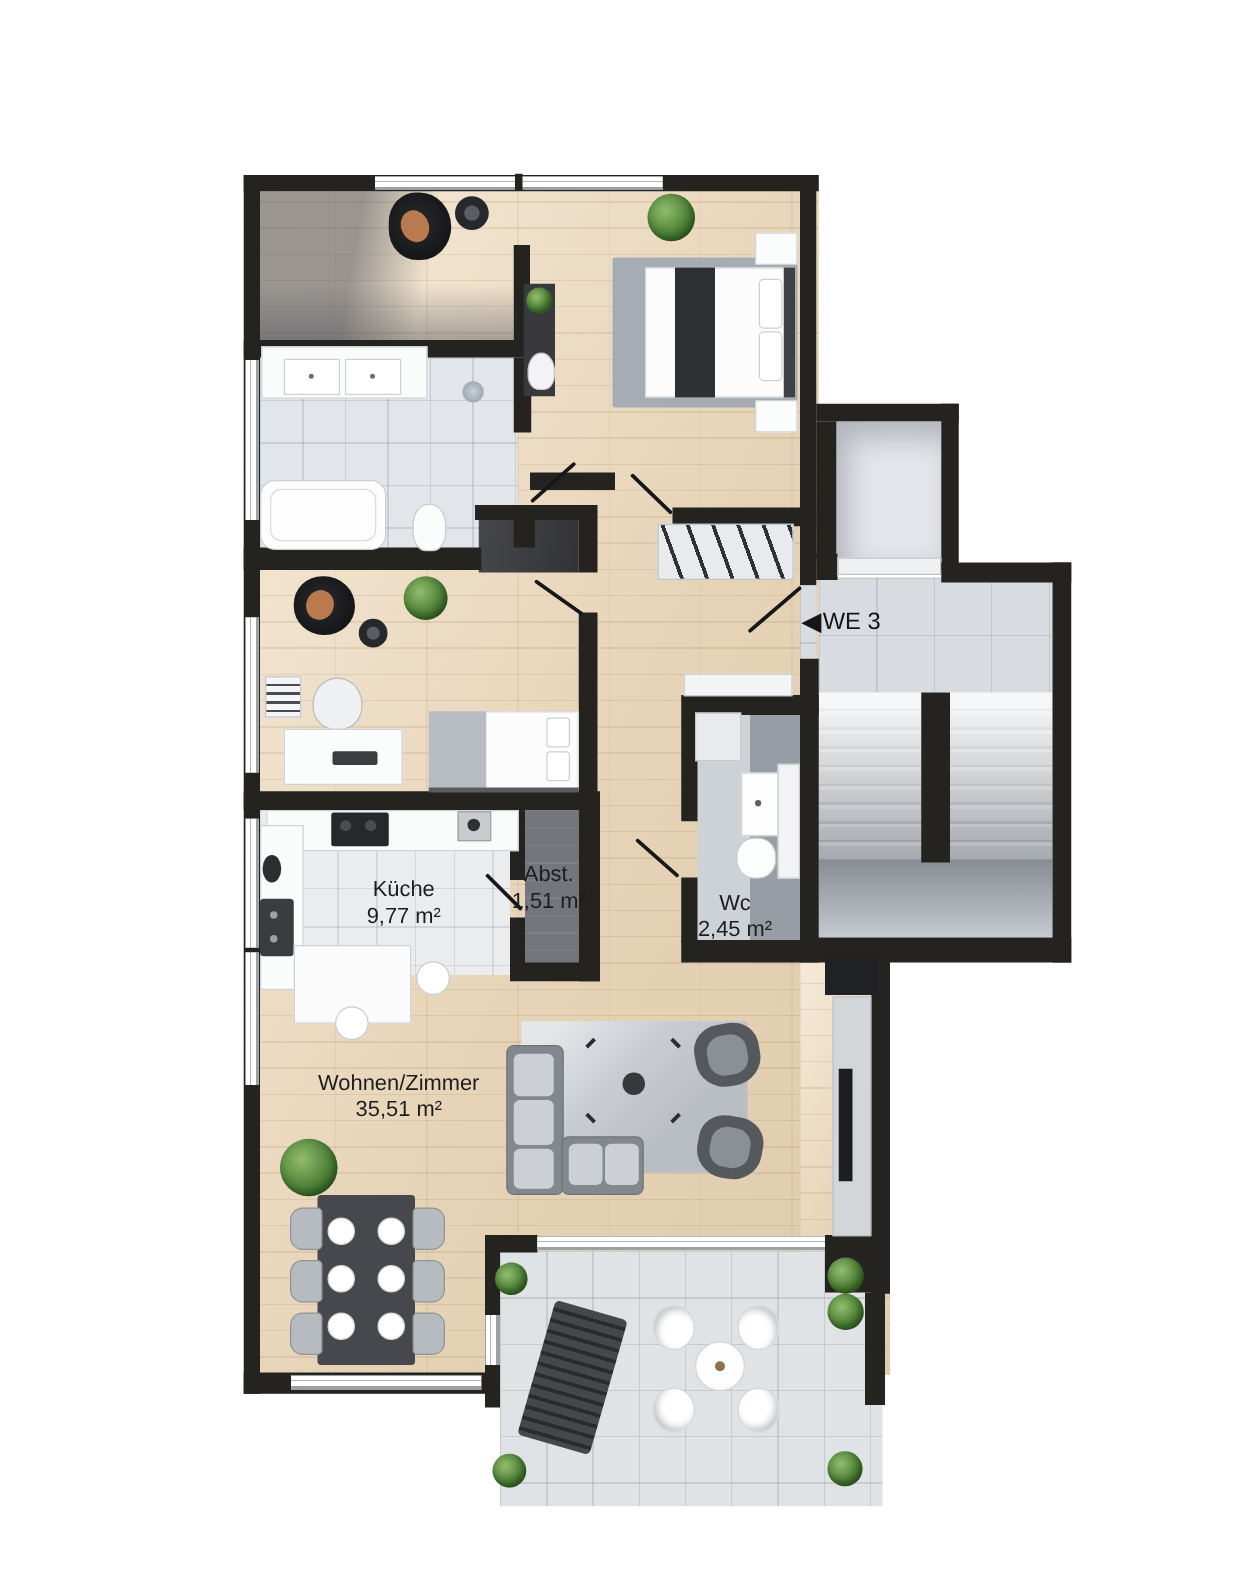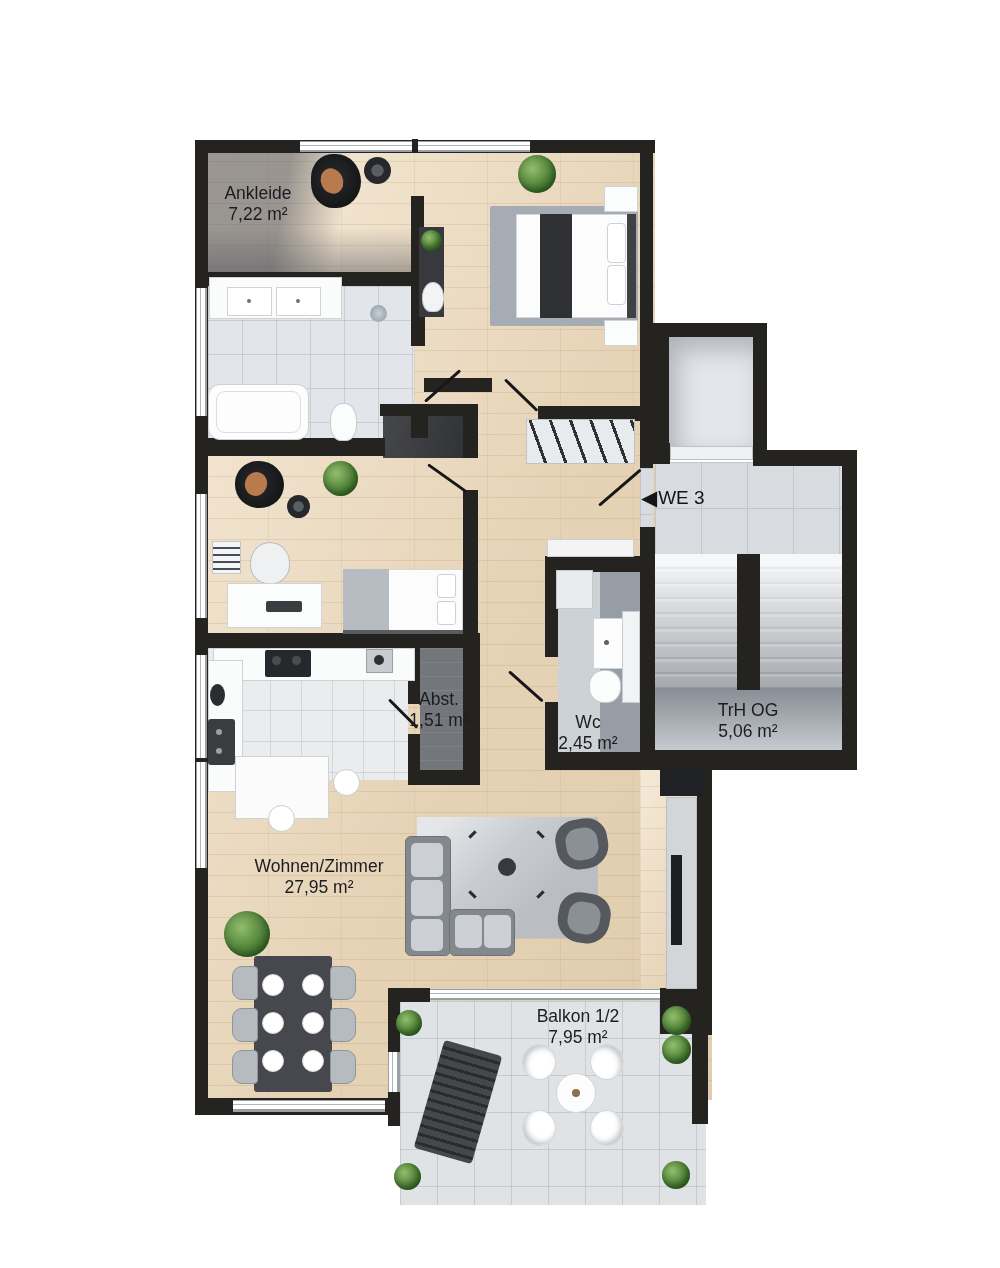--- a/index.html
+++ b/index.html
@@ -232,43 +232,35 @@
   <div class="furn" style="left:522px;top:1044px;width:34px;height:36px;background:#fff;border:1px solid #d3d6d9;border-radius:50%;box-shadow:inset 3px 3px 5px rgba(150,155,160,.55);box-sizing:border-box"></div>
   <div class="furn" style="left:590px;top:1044px;width:34px;height:36px;background:#fff;border:1px solid #d3d6d9;border-radius:50%;box-shadow:inset -3px 3px 5px rgba(150,155,160,.55);box-sizing:border-box"></div>
   <div class="furn" style="left:522px;top:1110px;width:34px;height:36px;background:#fff;border:1px solid #d3d6d9;border-radius:50%;box-shadow:inset 3px -3px 5px rgba(150,155,160,.55);box-sizing:border-box"></div>
   <div class="furn" style="left:590px;top:1110px;width:34px;height:36px;background:#fff;border:1px solid #d3d6d9;border-radius:50%;box-shadow:inset -3px -3px 5px rgba(150,155,160,.55);box-sizing:border-box"></div>
   <div class="plant" style="left:396px;top:1010px;width:26px;height:26px"></div>
   <div class="plant" style="left:662px;top:1006px;width:29px;height:29px"></div>
   <div class="plant" style="left:662px;top:1035px;width:29px;height:29px"></div>
   <div class="plant" style="left:394px;top:1163px;width:27px;height:27px"></div>
   <div class="plant" style="left:662px;top:1161px;width:28px;height:28px"></div>
 
-  <div class="lbl" style="left:193px;top:183px;width:130px">
-    <span>Ankleide</span>
-    <span>7,22 m²</span>
+  <div class="lbl" style="left:257px;top:701px;width:132px">
+    <span>Küche</span>
+    <span>9,77 m²</span>
   </div>
   <div class="lbl" style="left:401px;top:689px;width:76px">
     <span>Abst.</span>
     <span>1,51 m²</span>
   </div>
   <div class="lbl" style="left:548px;top:712px;width:80px">
     <span>Wc</span>
     <span>2,45 m²</span>
   </div>
-  <div class="lbl" style="left:686px;top:700px;width:124px">
-    <span>TrH OG</span>
-    <span>5,06 m²</span>
-  </div>
   <div class="lbl" style="left:237px;top:856px;width:164px">
     <span>Wohnen/Zimmer</span>
-    <span>27,95 m²</span>
-  </div>
-  <div class="lbl" style="left:498px;top:1006px;width:160px">
-    <span>Balkon 1/2</span>
-    <span>7,95 m²</span>
+    <span>35,51 m²</span>
   </div>
 
   <div class="abs" style="left:641px;top:487px;display:flex;align-items:center;gap:1px;color:#151518">
     <span style="font-size:21px;line-height:21px">◀</span>
     <span style="font-size:19px;line-height:21px">WE 3</span>
   </div>
 
 </div>
 
 </body></html>

